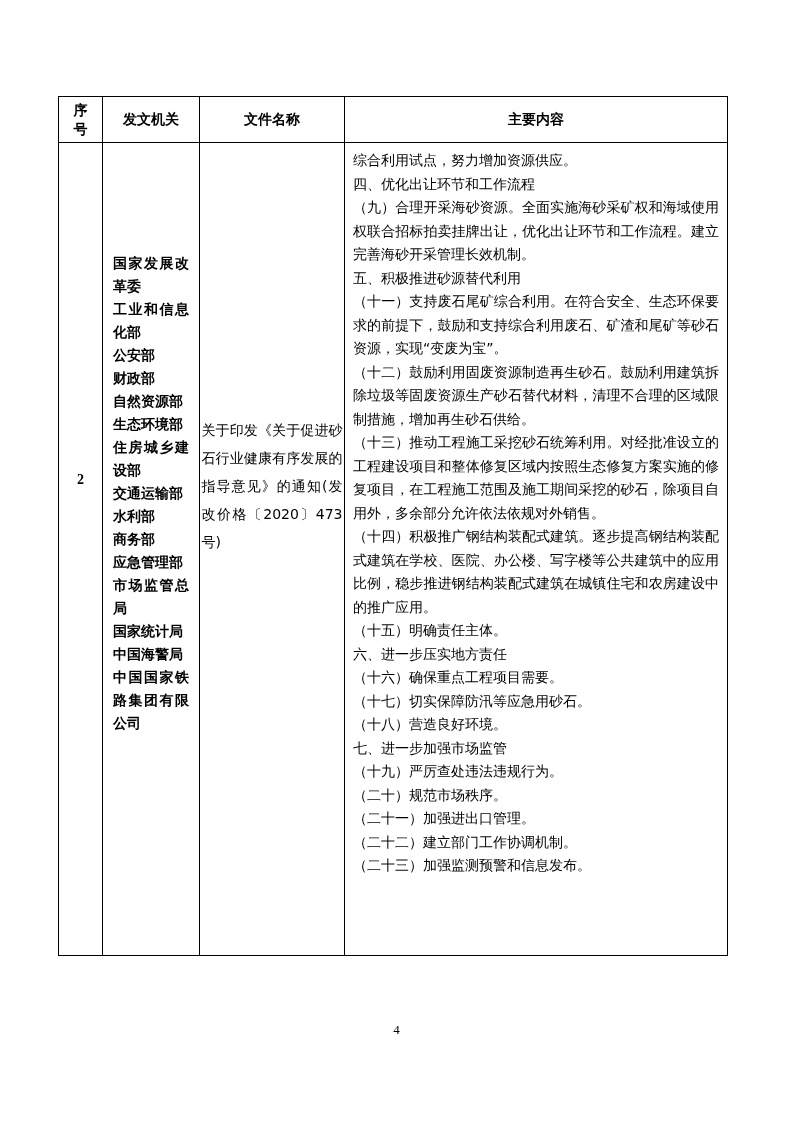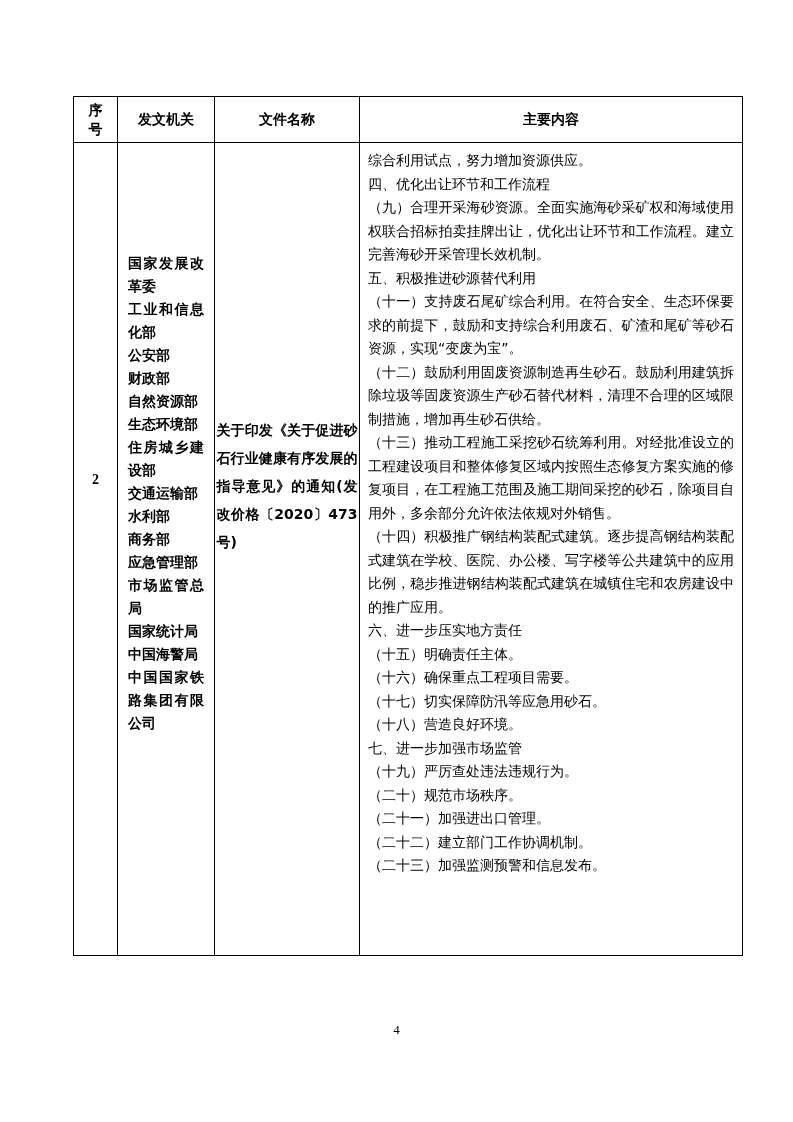--- a/index.html
+++ b/index.html
@@ -8,21 +8,21 @@
     position: relative;
     width: 793px;
     height: 1122px;
     background: #ffffff;
     font-family: "DejaVu Sans", sans-serif;
     color: #000000;
     overflow: hidden;
   }
   .doc-table {
     position: absolute;
-    left: 73px;
+    left: 58px;
     top: 96px;
     width: 670px;
     border: 1.5px solid #000;
     display: flex;
     flex-direction: column;
   }
   .tr { display: flex; }
   .tr.header-row { height: 46px; border-bottom: 1.5px solid #000; }
   .tr.body-row { height: 812px; }
   .td, .th { flex: 0 0 auto; }
@@ -70,21 +70,21 @@
   }
   .td.col-doc {
     display: flex;
     align-items: center;
     justify-content: center;
     padding-bottom: 126px;
   }
   .doc-name-text {
     width: 141px;
     font-size: 14px;
-    font-weight: 700;
+    font-weight: 400;
     line-height: 28px;
     text-align: justify;
     word-break: break-all;
   }
   .td.col-content {
     padding: 6px 8px 0 8px;
     overflow: hidden;
   }
   .content-para {
     font-size: 14px;
@@ -155,22 +155,22 @@
       <div class="td col-content">
         <div>
             <div class="content-para">综合利用试点，努力增加资源供应。</div>
             <div class="content-para">四、优化出让环节和工作流程</div>
             <div class="content-para">（九）合理开采海砂资源。全面实施海砂采矿权和海域使用权联合招标拍卖挂牌出让，优化出让环节和工作流程。建立完善海砂开采管理长效机制。</div>
             <div class="content-para">五、积极推进砂源替代利用</div>
             <div class="content-para">（十一）支持废石尾矿综合利用。在符合安全、生态环保要求的前提下，鼓励和支持综合利用废石、矿渣和尾矿等砂石资源，实现“变废为宝”。</div>
             <div class="content-para">（十二）鼓励利用固废资源制造再生砂石。鼓励利用建筑拆除垃圾等固废资源生产砂石替代材料，清理不合理的区域限制措施，增加再生砂石供给。</div>
             <div class="content-para">（十三）推动工程施工采挖砂石统筹利用。对经批准设立的工程建设项目和整体修复区域内按照生态修复方案实施的修复项目，在工程施工范围及施工期间采挖的砂石，除项目自用外，多余部分允许依法依规对外销售。</div>
             <div class="content-para">（十四）积极推广钢结构装配式建筑。逐步提高钢结构装配式建筑在学校、医院、办公楼、写字楼等公共建筑中的应用比例，稳步推进钢结构装配式建筑在城镇住宅和农房建设中的推广应用。</div>
+            <div class="content-para">（十五）明确责任主体。</div>
             <div class="content-para">六、进一步压实地方责任</div>
-            <div class="content-para">（十五）明确责任主体。</div>
             <div class="content-para">（十六）确保重点工程项目需要。</div>
             <div class="content-para">（十七）切实保障防汛等应急用砂石。</div>
             <div class="content-para">（十八）营造良好环境。</div>
             <div class="content-para">七、进一步加强市场监管</div>
             <div class="content-para">（十九）严厉查处违法违规行为。</div>
             <div class="content-para">（二十）规范市场秩序。</div>
             <div class="content-para">（二十一）加强进出口管理。</div>
             <div class="content-para">（二十二）建立部门工作协调机制。</div>
             <div class="content-para">（二十三）加强监测预警和信息发布。</div>
           </div>

